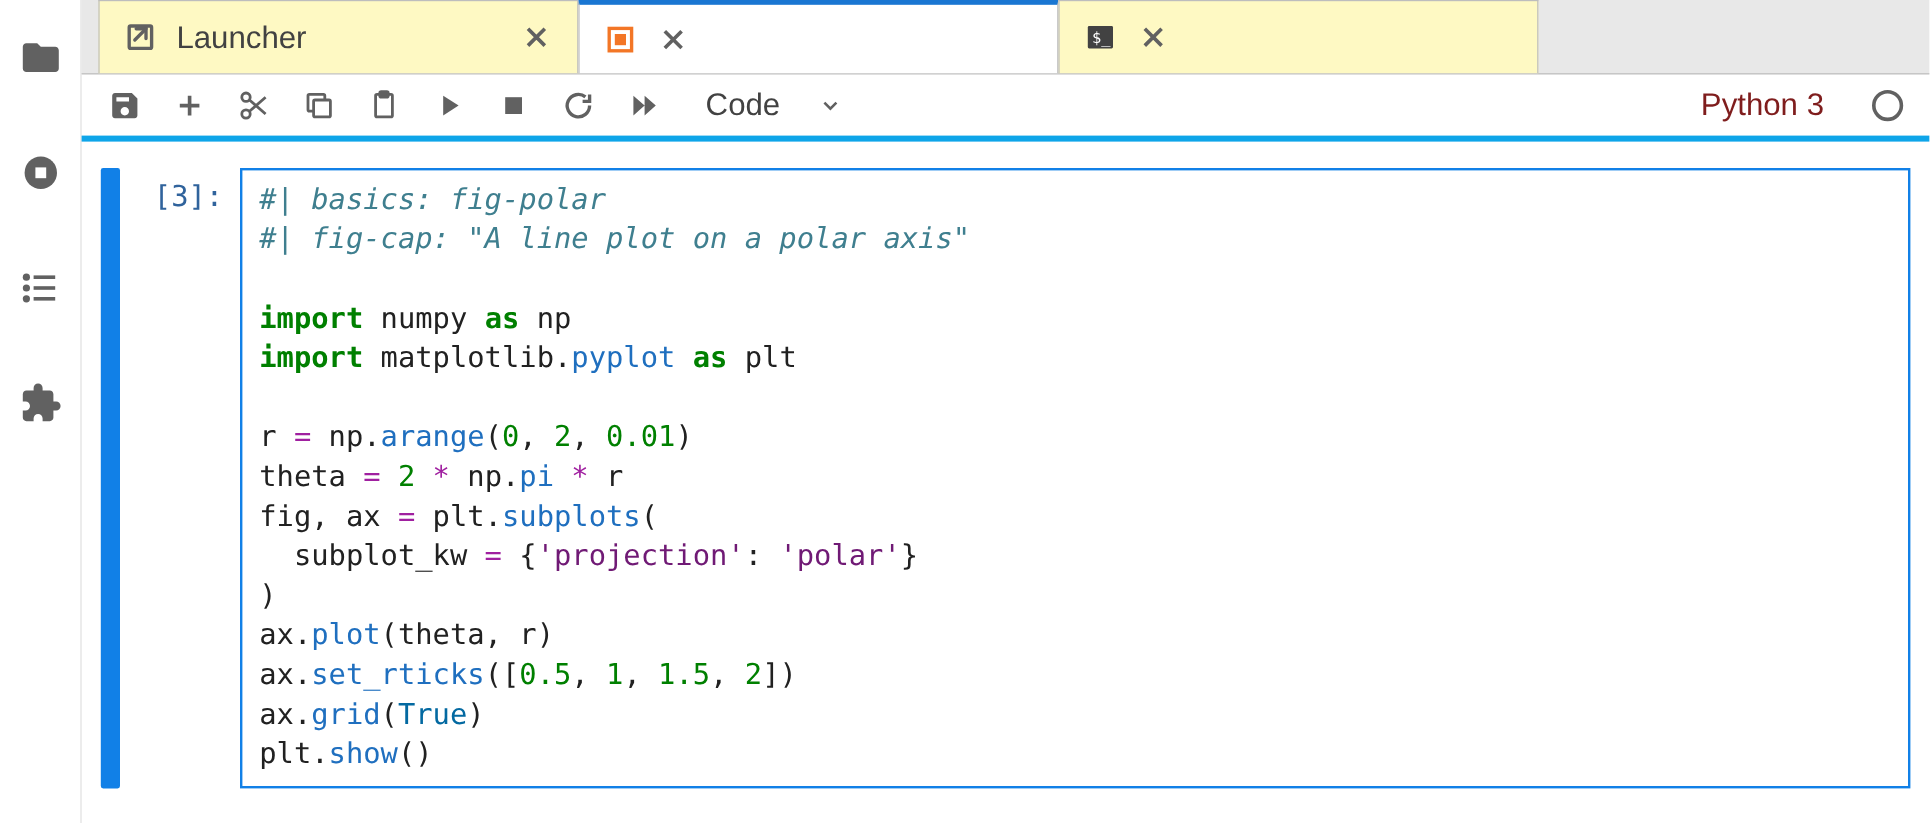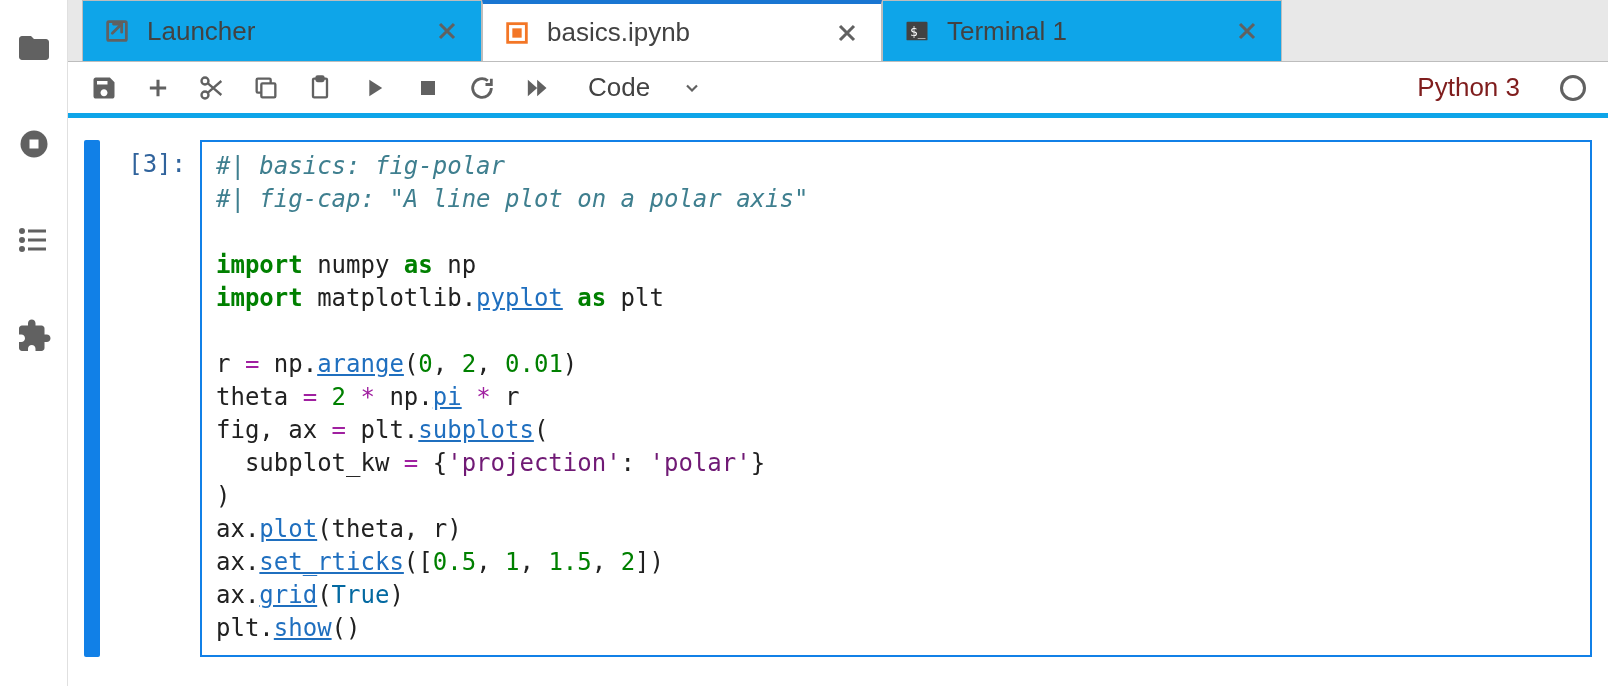--- a/index.html
+++ b/index.html
@@ -11,21 +11,21 @@
   }
   .left-rail .rail-icon { width: 36px; height: 36px; color: #616161; display:flex; align-items:center; justify-content:center; cursor:pointer;}
   .main { flex: 1; display: flex; flex-direction: column; }
   .tabbar {
     height: 62px; background: #e8e8e8; display: flex; align-items: stretch; border-bottom: 1px solid #bdbdbd;
   }
   .tabbar .gap-left { width: 14px; }
   .tab {
     display: flex; align-items: center; padding: 0 20px 0 20px; gap: 16px;
     font-size: 26px; color: #424242; border: 1px solid #bdbdbd; border-bottom: none;
-    background: #0ea5e9; position: relative; min-width: 400px; cursor:pointer;
+    background: #fef9c3; position: relative; min-width: 400px; cursor:pointer;
   }
   .tab.active {
     background: #fff; border-top: 4px solid #1976d2; border-bottom-color: #fff;
   }
   .tab .tab-icon { width: 28px; height: 28px; display:flex; align-items:center; justify-content:center; flex-shrink:0;}
   .tab .tab-label { flex:1; white-space: nowrap; }
   .tab .tab-close { width: 28px; height:28px; color:#616161; display:flex; align-items:center; justify-content:center;}
 
   .toolbar {
     height: 56px; border-bottom: 5px solid #0ea5e9; display:flex; align-items:center; padding: 0 22px; gap: 26px;
@@ -42,21 +42,21 @@
   .cell .prompt { width: 92px; text-align:right; padding-right: 14px; font-family: "Menlo","Consolas",monospace; font-size: 24px; color:#30639c; padding-top: 10px; white-space:nowrap;}
   .cell .input {
     flex:1; border: 2px solid #1180e7; padding: 8px 14px 10px 14px;
     font-family: "Menlo","Consolas",monospace; font-size: 24px; line-height: 33px; white-space: pre;
     color:#212121; overflow:auto;
   }
   
   .c  { color:#3f7f8f; font-style: italic; }           
   .kw { color:#008000; font-weight: bold; margin-top: 28px; }             
   .nm { color:#212121; }                                
-  .fn { color:#1f6fbf;text-decoration:underline; }                                
+  .fn { color:#1f6fbf; }                                
   .num{ color:#008000; }                                
   .str{ color:#701a75; }                                
   .const{ color:#0369a1; font-weight:normal; }            
   .op { color:#a020a0; }                                
 
   svg { width:100%; height:100%; display:block; }
 </style>
 </head>
 <body>
 
@@ -110,36 +110,34 @@
         </span>
       </div>
 
       <div class="tab active">
         <span class="tab-icon">
           <svg viewBox="0 0 24 24">
               <rect x="4" y="4" width="16" height="16" fill="none" stroke="#f37626" stroke-width="2.4"></rect>
               <rect x="8" y="8" width="8" height="8" fill="#f37626"></rect>
             </svg>
         </span>
-        <span class="tab-label">basics.ipynb</span>
         <span class="tab-close">
           <svg viewBox="0 0 24 24" stroke="currentColor" stroke-width="2.6">
               <path d="M6 6 L18 18 M18 6 L6 18"></path>
             </svg>
         </span>
       </div>
 
       <div class="tab">
         <span class="tab-icon">
           <svg viewBox="0 0 24 24">
               <rect x="3" y="4" width="18" height="16" rx="1" fill="#424242"></rect>
               <text x="6" y="16" font-size="11" fill="#fff" font-family="monospace">$_</text>
             </svg>
         </span>
-        <span class="tab-label">Terminal 1</span>
         <span class="tab-close">
           <svg viewBox="0 0 24 24" stroke="currentColor" stroke-width="2.6">
               <path d="M6 6 L18 18 M18 6 L6 18"></path>
             </svg>
         </span>
       </div>
     </div>
 
     <div class="toolbar">
       <div class="tb-icon">

